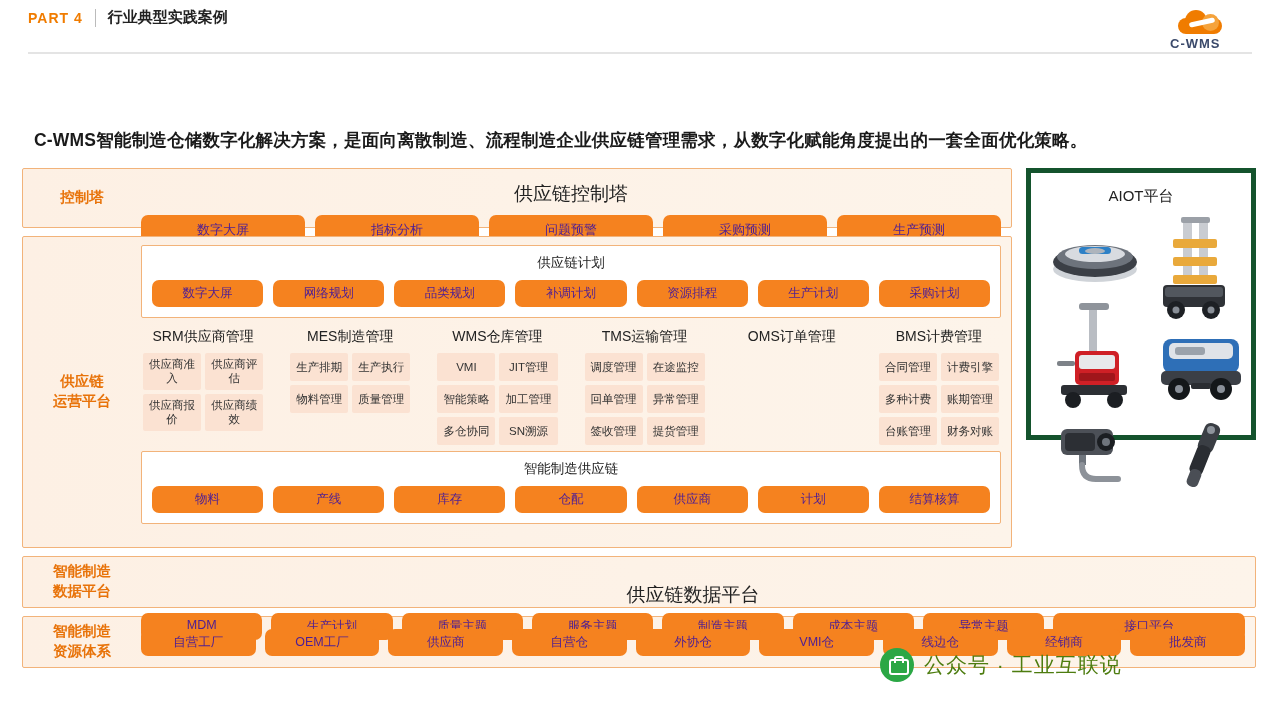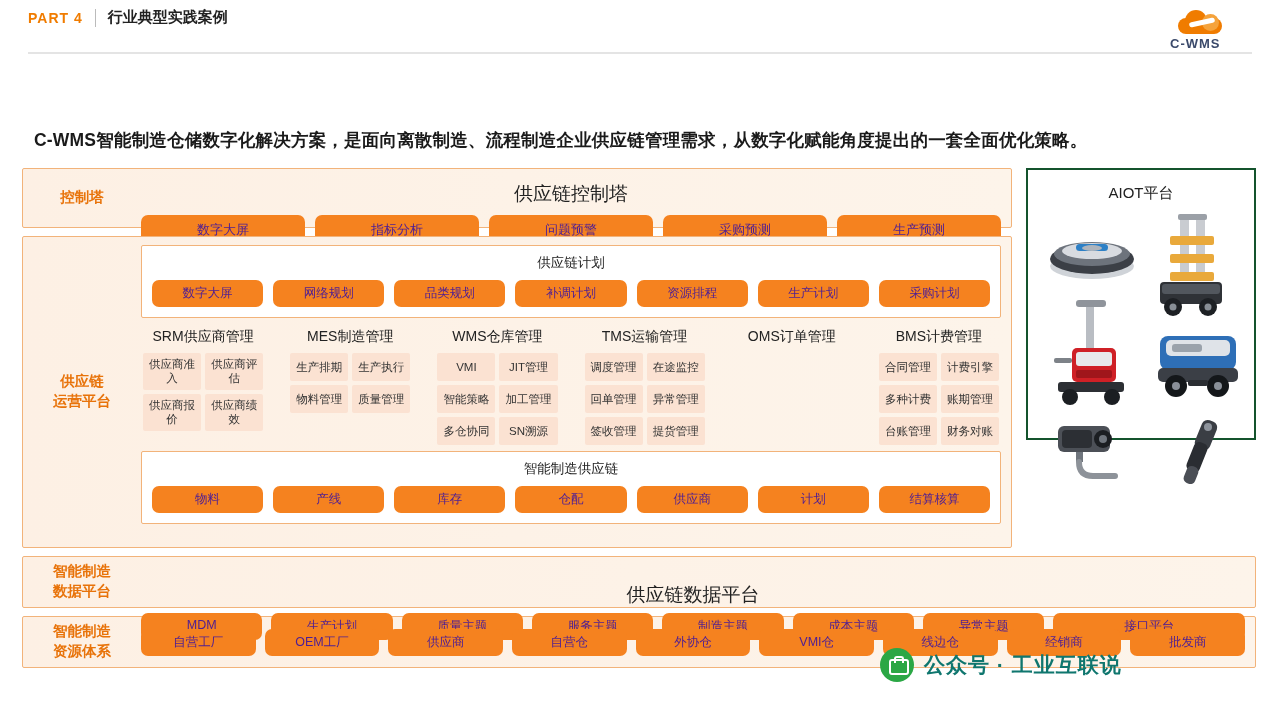--- a/index.html
+++ b/index.html
@@ -21,21 +21,21 @@
   .logo-cloud .c1 { position:absolute; left:0; top:8px; width:44px; height:16px; background:#f07c00; border-radius:9px; }
   .logo-cloud .c2 { position:absolute; left:7px; top:0px; width:22px; height:22px; background:#f07c00; border-radius:50%; }
   .logo-cloud .c3 { position:absolute; left:24px; top:4px; width:17px; height:17px; background:#f5a33c; border-radius:50%; }
   .logo-cloud .cut { position:absolute; left:11px; top:10px; width:26px; height:5px; background:#fff; border-radius:3px; transform:rotate(-12deg); }
   .logo-text { position:absolute; left:14px; top:28px; font-size:13px; color:#3b4a6b; letter-spacing:1px; font-weight:bold; }
   
   .lead { position:absolute; left:34px; top:128px; width:1216px; font-size:17.5px; color:#1a1a1a; font-weight:bold; letter-spacing:.2px; }
   
   .diagram { position:absolute; left:22px; top:168px; width:990px; }
   .right-panel { position:absolute; left:1026px; top:168px; width:230px; height:272px;
-      border:2px solid #14532d; background:#fff; border-radius:0; }
+      border:5px solid #14532d; background:#fff; border-radius:0; }
   .right-title { text-align:center; font-size:15px; color:#222; margin-top:14px; font-weight:normal; }
   
   .band { border:1px solid #f2b37a; background:linear-gradient(90deg,#fdf0e4,#fdf4ea); border-radius:2px; display:flex; margin-bottom:8px; }
   .band-label { width:118px; flex:none; display:flex; align-items:center; justify-content:center; text-align:center;
       font-size:14.5px; color:#e8730a; font-weight:bold; line-height:1.35; }
   .band-body { flex:1; padding:8px 10px 10px 0; }
   .band-cap { text-align:center; font-size:19px; color:#222; margin:4px 0 8px; }
   .chipline { display:flex; gap:10px; }
   .chip { flex:1; text-align:center; background:#f5821f; color:#4c1d95; font-size:13px; padding:6px 2px; border-radius:7px; white-space:nowrap; }
   .chip.sm { font-size:12.5px; padding:5px 2px; }
@@ -55,21 +55,21 @@
   .g2 { grid-template-columns:1fr 1fr; }
   
   .dp { height:52px; }
   .res { height:52px; }
   .dp .chipline, .res .chipline { gap:9px; }
   
   .wm { position:absolute; left:880px; top:648px; display:flex; align-items:center; gap:10px; }
   .wm-logo { width:34px; height:34px; border-radius:50%; background:#2ba745; position:relative; }
   .wm-logo::before { content:""; position:absolute; left:9px; top:11px; width:16px; height:12px; border:2.5px solid #fff; border-radius:3px; }
   .wm-logo::after { content:""; position:absolute; left:14px; top:8px; width:6px; height:5px; border:2.5px solid #fff; border-bottom:none; border-radius:3px 3px 0 0; }
-  .wm-text { font-size:21px; font-weight:bold; color:#0f766e; letter-spacing:1px; }
+  .wm-text { font-size:21px; font-weight:normal; color:#4d7c0f; letter-spacing:1px; }
   
   .dev { position:absolute; }
 </style>
 </head>
 <body>
 
 <div class="header">
   <div class="hdr-inner">
     <span class="part-label">PART 4</span>
     <span class="hdr-div"></span>

